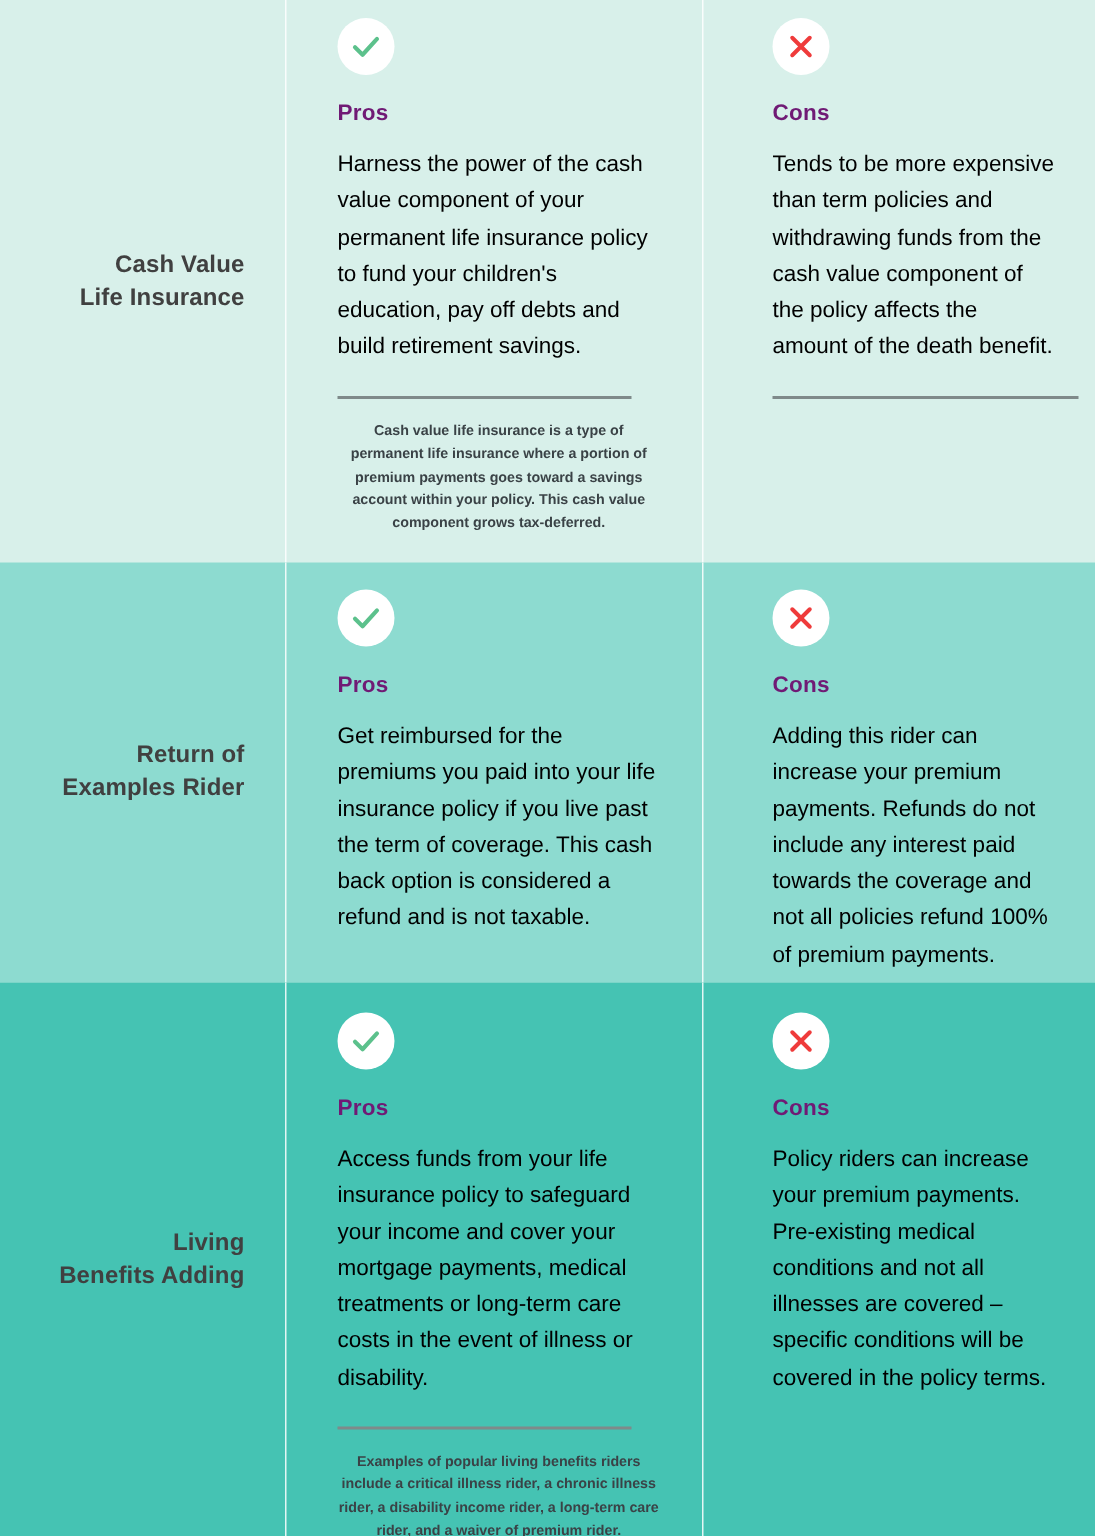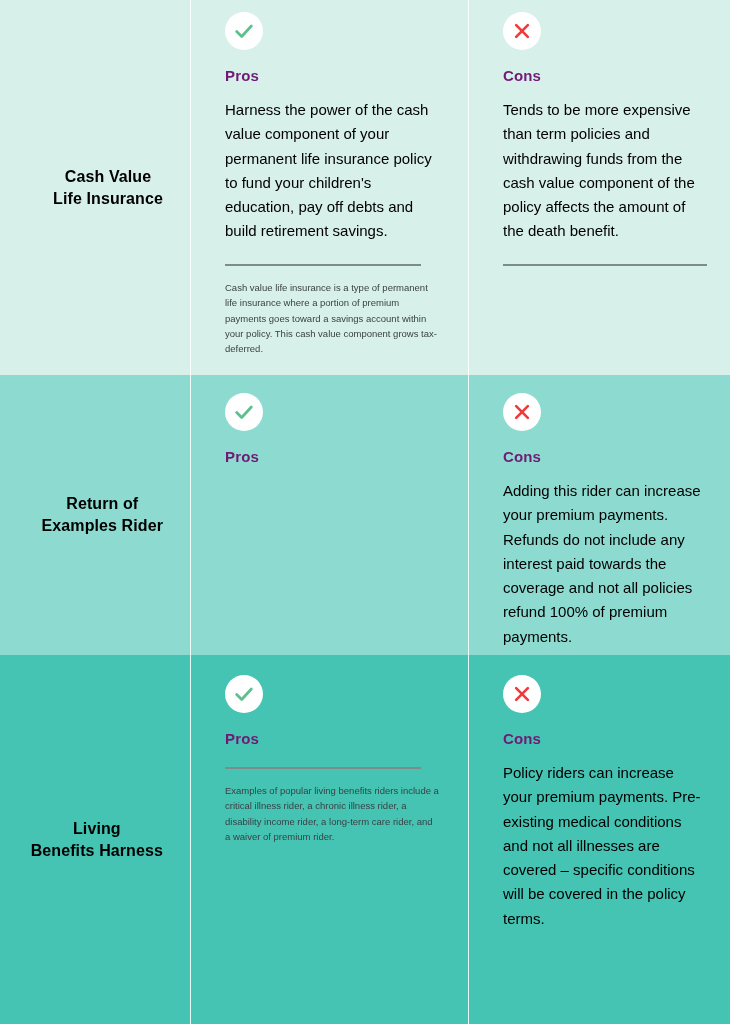--- a/index.html
+++ b/index.html
@@ -43,39 +43,39 @@
     display: flex;
     align-items: center;
     justify-content: flex-end;
     padding-right: 27px;
   }
 
   .row-label {
     font-size: 16px;
     font-weight: 700;
     line-height: 1.35;
-    text-align: center;
-    color: #000000;
+    text-align: right;
+    color: #404040;
     letter-spacing: 0.1px;
     white-space: pre-line;
   }
 
   
   .pros-col {
     width: 278px;
     flex: 0 0 278px;
     border-left: 1px solid rgba(255,255,255,0.85);
     padding: 12px 28px 0 34px;
   }
 
   .cons-col {
     width: 262px;
     flex: 0 0 262px;
     border-left: 1px solid rgba(255,255,255,0.85);
-    padding: 12px 25px 0 34px;
+    padding: 12px 25px 0 46px;
   }
 
   .section--one .pros-col,
   .section--one .cons-col { padding-top: 12px; }
 
   .section--two .pros-col,
   .section--two .cons-col { padding-top: 18px; }
 
   .section--three .pros-col,
   .section--three .cons-col { padding-top: 20px; }
@@ -119,22 +119,23 @@
     margin: 20px 0 14px 0;
   }
 
   .pros-col .col-divider { width: 196px; }
   .cons-col .col-divider { width: 204px; }
 
   .col-note {
     font-size: 9.5px;
     line-height: 1.62;
     color: #3a4246;
-    font-weight: 400;
+    font-weight: 700;
     max-width: 215px;
+    text-align: center;
   }
 </style>
 </head>
 <body>
 
 <div class="infographic">
 
   <div class="section section--one">
     <div class="row-label-col">
       <div class="row-label">Cash Value
@@ -172,49 +173,51 @@
 Examples Rider</div>
     </div>
 
     <div class="pros-col">
       <div class="badge">
         <svg width="22" height="22" viewBox="0 0 24 24" fill="none" stroke="#5cc18c" stroke-width="3" stroke-linecap="round" stroke-linejoin="round">
           <polyline points="4,12.5 9.5,18 20,6.5"></polyline>
         </svg>
       </div>
       <div class="col-heading">Pros</div>
+      <div class="col-body">Get reimbursed for the premiums you paid into your life insurance policy if you live past the term of coverage. This cash back option is considered a refund and is not taxable.</div>
 
     </div>
 
     <div class="cons-col">
       <div class="badge">
         <svg width="20" height="20" viewBox="0 0 24 24" fill="none" stroke="#ef3b3b" stroke-width="3.2" stroke-linecap="round">
           <line x1="5" y1="5" x2="19" y2="19"></line>
           <line x1="19" y1="5" x2="5" y2="19"></line>
         </svg>
       </div>
       <div class="col-heading">Cons</div>
       <div class="col-body">Adding this rider can increase your premium payments. Refunds do not include any interest paid towards the coverage and not all policies refund 100% of premium payments.</div>
 
     </div>
   </div>
 
   <div class="section section--three">
     <div class="row-label-col">
       <div class="row-label">Living
-Benefits Harness</div>
+Benefits Adding</div>
     </div>
 
     <div class="pros-col">
       <div class="badge">
         <svg width="22" height="22" viewBox="0 0 24 24" fill="none" stroke="#5cc18c" stroke-width="3" stroke-linecap="round" stroke-linejoin="round">
           <polyline points="4,12.5 9.5,18 20,6.5"></polyline>
         </svg>
       </div>
       <div class="col-heading">Pros</div>
+      <div class="col-body">Access funds from your life insurance policy to safeguard your income and cover your mortgage payments, medical treatments or long-term care costs in the event of illness or disability.</div>
       <hr class="col-divider">
       <div class="col-note">Examples of popular living benefits riders include a critical illness rider, a chronic illness rider, a disability income rider, a long-term care rider, and a waiver of premium rider.</div>
     </div>
 
     <div class="cons-col">
       <div class="badge">
         <svg width="20" height="20" viewBox="0 0 24 24" fill="none" stroke="#ef3b3b" stroke-width="3.2" stroke-linecap="round">
           <line x1="5" y1="5" x2="19" y2="19"></line>
           <line x1="19" y1="5" x2="5" y2="19"></line>
         </svg>

